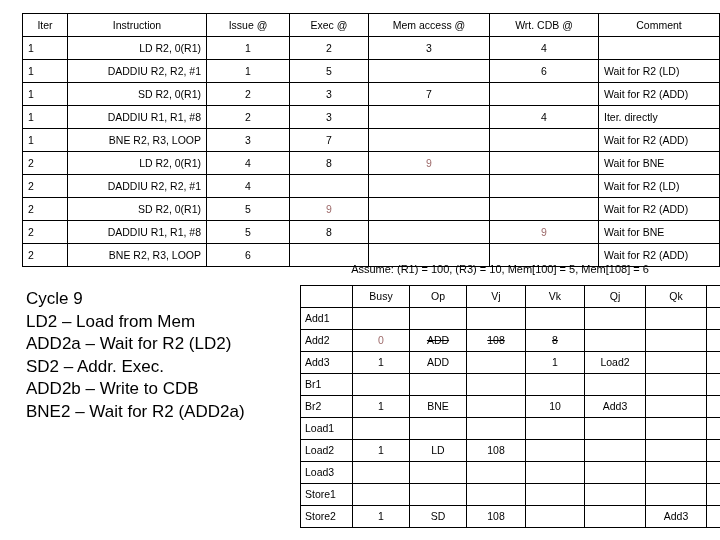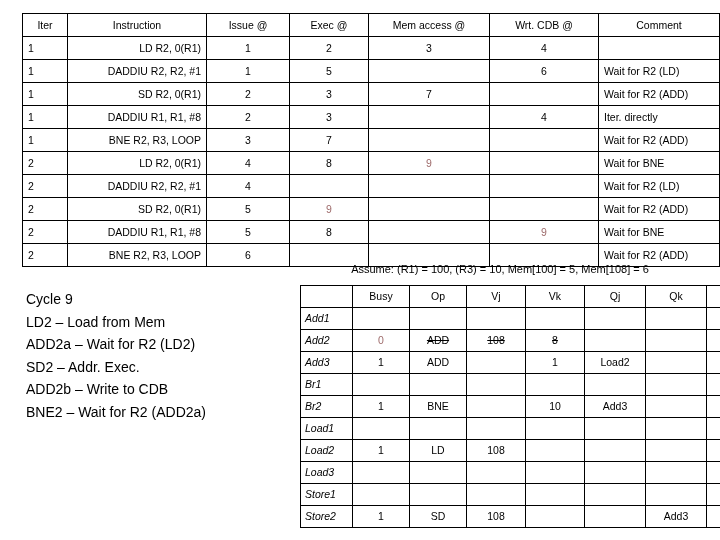--- a/index.html
+++ b/index.html
@@ -56,21 +56,21 @@
     font-size: 11px;
     white-space: nowrap;
   }
 
   
   #cycle-notes {
     position: absolute;
     left: 26px;
     top: 288px;
     width: 262px;
-    font-size: 14px;
+    font-size: 17px;
     line-height: 22.5px;
   }
   #cycle-notes .note-line { white-space: nowrap; }
 
   
   #rs-table {
     position: absolute;
     left: 300px;
     top: 285px;
     width: 400px;
@@ -84,21 +84,21 @@
     height: 21px;
     line-height: 21px;
     padding: 0 4px;
     text-align: center;
     white-space: nowrap;
     overflow: hidden;
     background: #ffffff;
   }
   #rs-table th { text-align: center; }
   #rs-table td.rs-name,
-  #rs-table th.rs-name { text-align: left; width: 43px; font-style: italic; }
+  #rs-table th.rs-name { text-align: left; width: 43px; }
   .rs-busy { width: 48px; }
   .rs-op   { width: 48px; }
   .rs-vj   { width: 50px; }
   .rs-vk   { width: 50px; }
   .rs-qj   { width: 52px; }
   .rs-qk   { width: 52px; }
   .rs-addr { width: 55px; }
 
   
   .hl      { color: #9e6b6b; }

